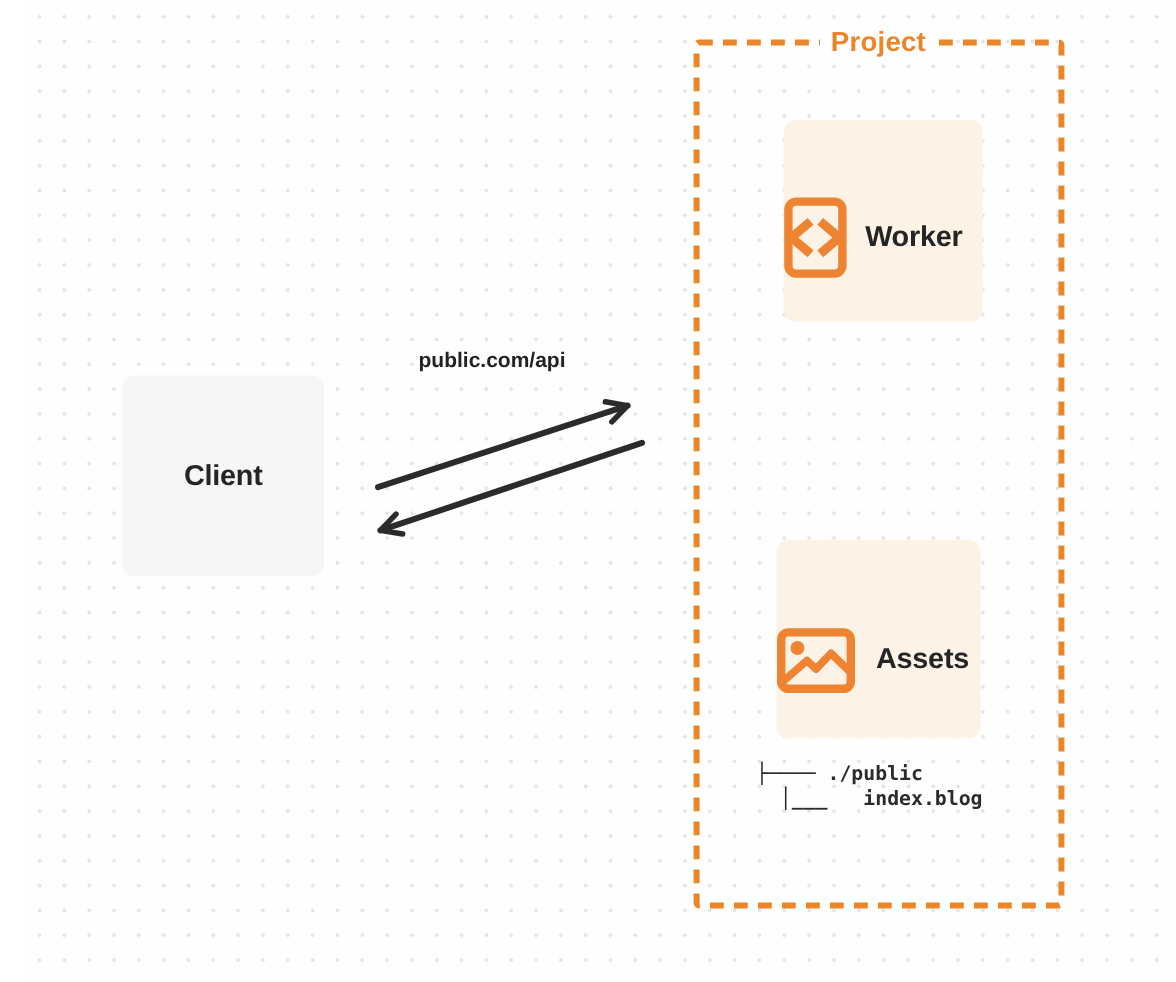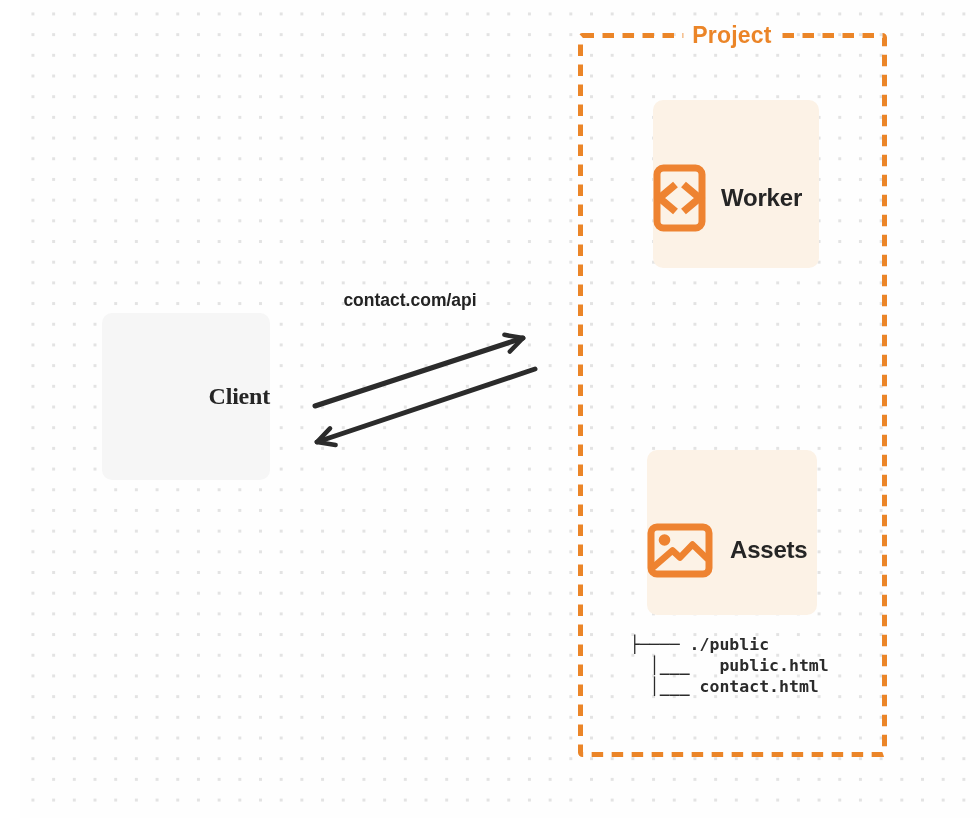--- a/index.html
+++ b/index.html
@@ -51,22 +51,21 @@
     font-size: 24px;
     font-weight: bold;
     color: #252525;
     letter-spacing: -0.2px;
   }
 
   .node-client {
     left: 82px; top: 313px;
     width: 168px; height: 167px;
     background: #F6F6F6;
-    justify-content: flex-end;
-    font-family: Liberation Serif, serif;
+    justify-content: center;
   }
 
   .node-worker {
     left: 633px; top: 100px;
     width: 166px; height: 168px;
     background: #FCF2E6;
     padding-top: 27px;
     gap: 15px;
   }
 
@@ -120,21 +119,21 @@
 
     <line x1="515" y1="369" x2="297" y2="442" stroke="#2B2B2B" stroke-width="5" stroke-linecap="round" marker-end="url(#arrowhead)"></line>
   </svg>
 
   <span class="project-label">Project</span>
 
   <div class="node node-client">
     <span class="node-label">Client</span>
   </div>
 
-  <span class="request-label">contact.com/api</span>
+  <span class="request-label">public.com/api</span>
 
   <div class="node node-worker">
     <svg width="53" height="68" viewBox="0 0 53 68" fill="none">
       <rect x="4" y="4" width="45" height="60" rx="6.5" stroke="#EE8331" stroke-width="7"></rect>
       <path d="M22.5,20.5 L6.5,34 L22.5,47.5" stroke="#EE8331" stroke-width="7.5" stroke-linecap="butt" stroke-linejoin="miter"></path>
       <path d="M30.5,20.5 L46.5,34 L30.5,47.5" stroke="#EE8331" stroke-width="7.5" stroke-linecap="butt" stroke-linejoin="miter"></path>
     </svg>
     <span class="node-label">Worker</span>
   </div>
 
@@ -142,17 +141,16 @@
     <svg width="66" height="55" viewBox="0 0 66 55" fill="none">
       <rect x="4" y="4" width="58" height="47" rx="6" stroke="#EE8331" stroke-width="7"></rect>
       <circle cx="17.5" cy="17" r="5.8" fill="#EE8331"></circle>
       <path d="M6.5,44 L25.5,27.5 L33,34.5 L45.5,21.5 L60,35.5" stroke="#EE8331" stroke-width="6.5" stroke-linecap="round" stroke-linejoin="round"></path>
     </svg>
     <span class="node-label">Assets</span>
   </div>
 
   <div class="file-tree">
     <div>├──── ./public</div>
-    <div>  │___   public.html</div>
-    <div>  │___ contact.html</div>
+    <div>  │___   index.blog</div>
   </div>
 
 </div>
 
 </body></html>

